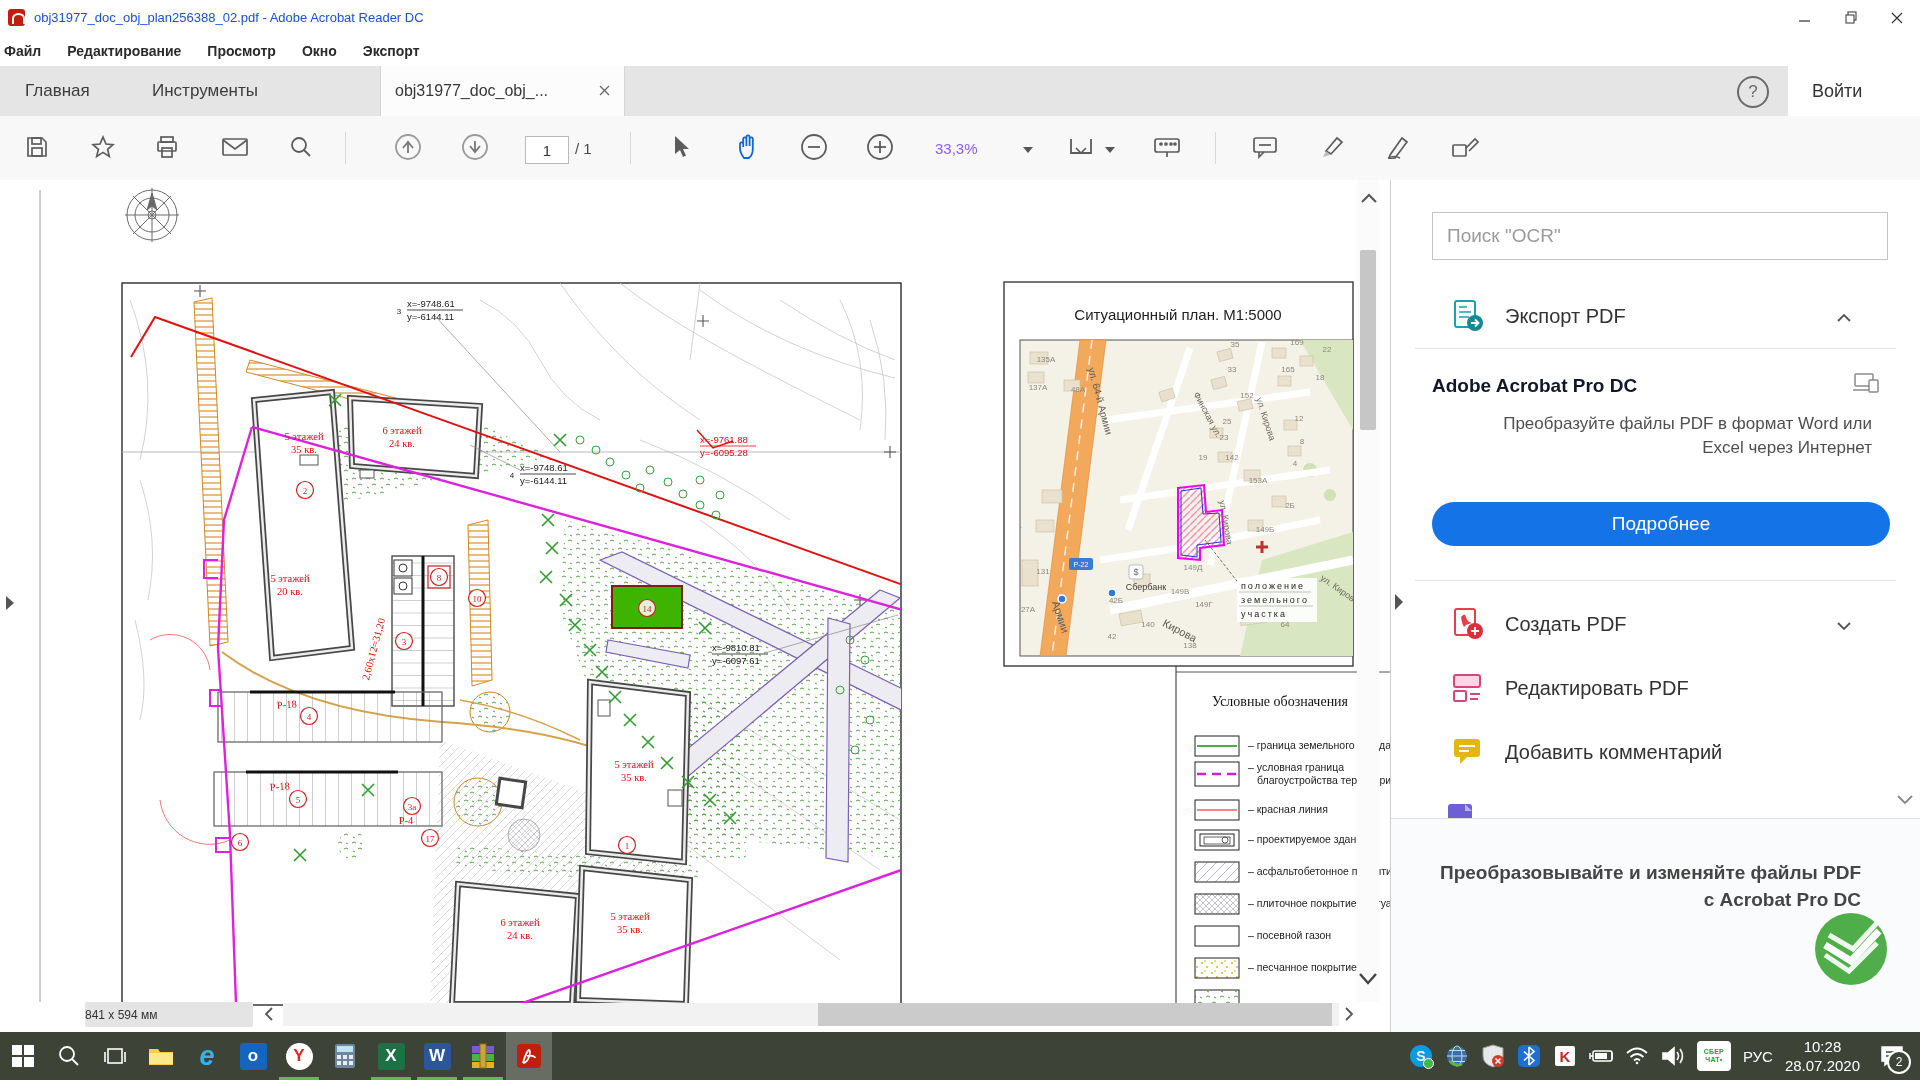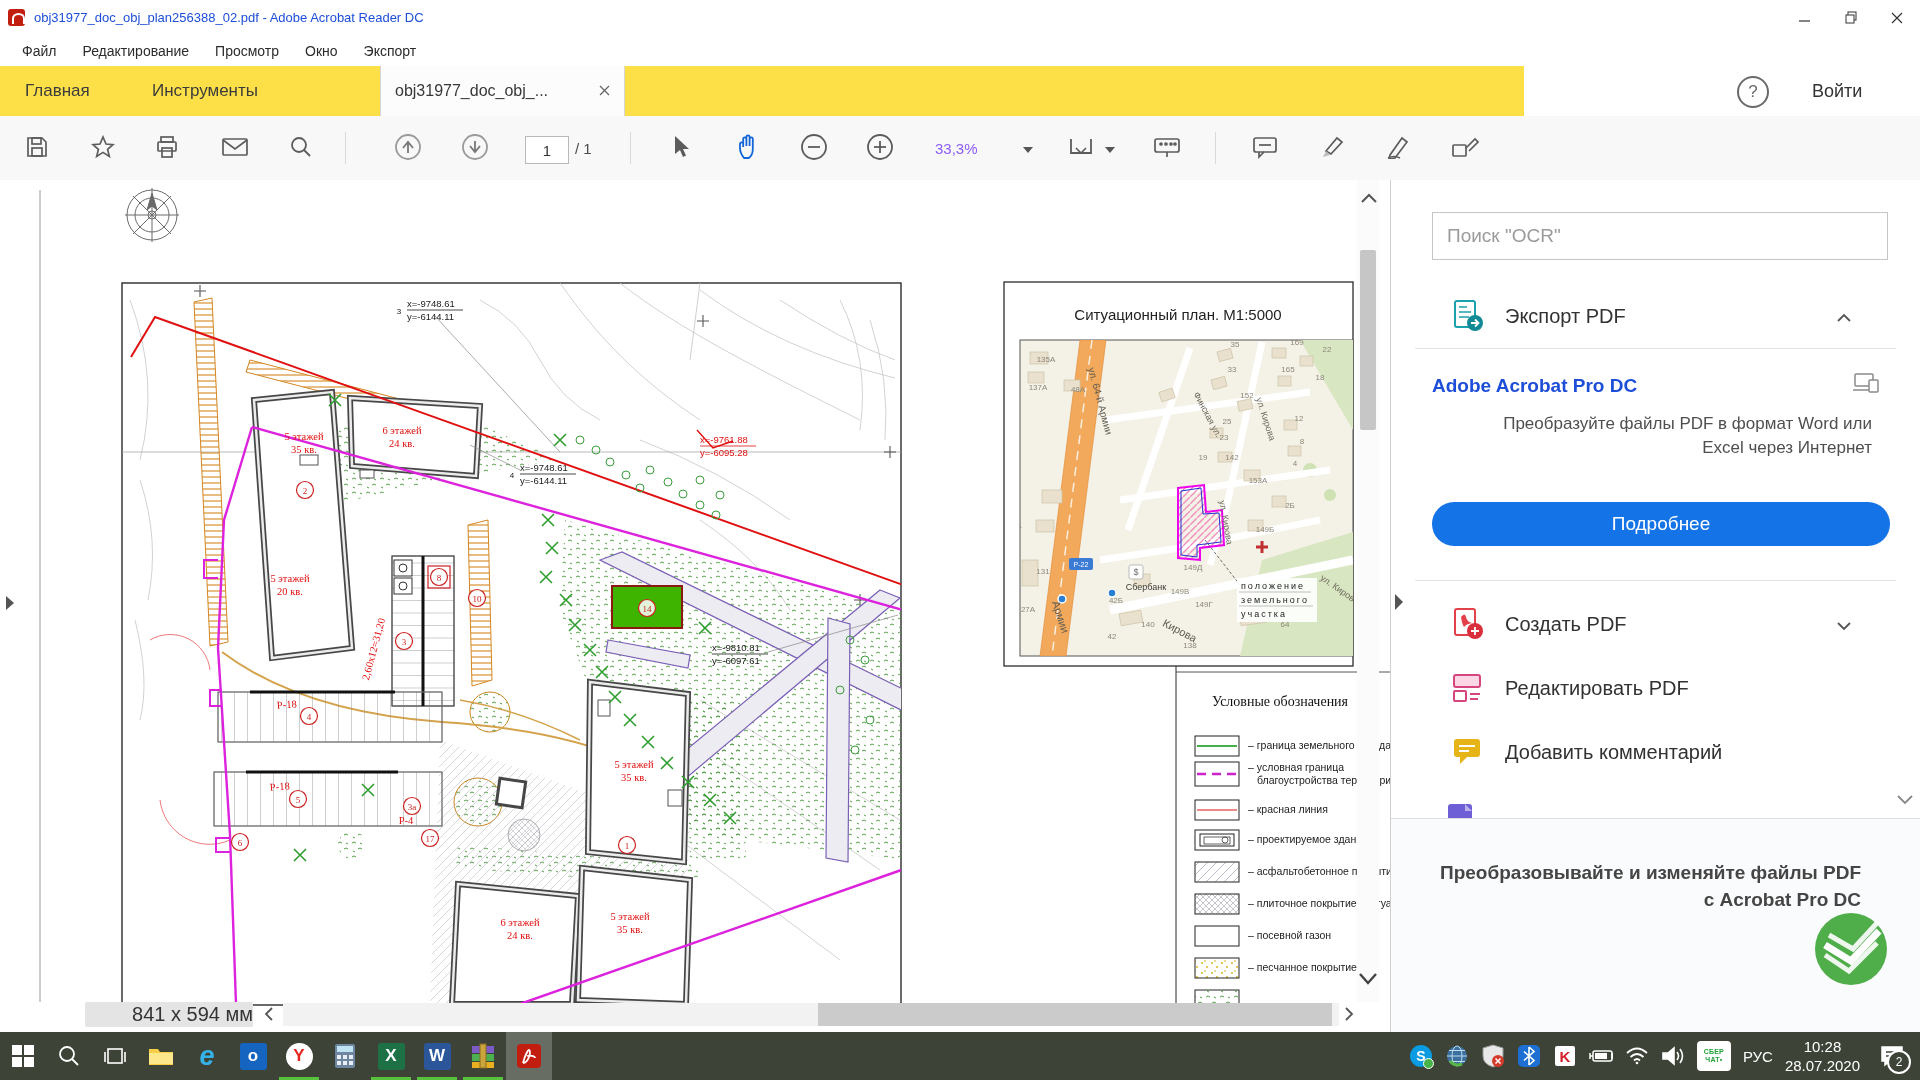--- a/index.html
+++ b/index.html
@@ -6,53 +6,53 @@
   .screen{position:relative;width:1920px;height:1080px;overflow:hidden;background:#fff;
           font-family:"Liberation Sans",sans-serif;-webkit-font-smoothing:antialiased;}
   
   .titlebar{position:absolute;left:0;top:0;width:1920px;height:35px;background:#fff;border-bottom:1px solid #e9e9e9;display:flex;align-items:center;}
   .titlebar .appicon{width:17px;height:17px;background:#c11e0f;border-radius:3px;margin:0 9px 0 8px;position:relative;flex:none;}
   .titlebar .appicon:after{content:"";position:absolute;left:4px;top:4px;width:9px;height:9px;border:2px solid #fff;border-bottom:none;border-radius:50% 50% 0 0;}
   .titlebar .wtitle{font-size:13px;color:#1d4ed8;}
   .winbtns{margin-left:auto;display:flex;height:35px;}
   .winbtn{width:46px;height:35px;display:flex;align-items:center;justify-content:center;}
   
-  .menubar{position:absolute;left:0;top:35px;width:1920px;height:31px;background:#fff;display:flex;align-items:center;padding-left:22px;box-sizing:border-box;}
+  .menubar{position:absolute;left:0;top:35px;width:1920px;height:31px;background:#fff;display:flex;align-items:center;padding-left:4px;box-sizing:border-box;font-weight:bold;}
   .menubar span{font-size:14px;color:#2b2b2b;margin-right:26px;cursor:default;}
   
-  .tabbar{position:absolute;left:0;top:66px;width:1524px;height:50px;background:#fde047;border-bottom:1px solid #d5d5d5;}
+  .tabbar{position:absolute;left:0;top:66px;width:1788px;height:50px;background:#e5e5e5;border-bottom:1px solid #d5d5d5;}
   .tab-flat{position:absolute;top:0;height:50px;display:flex;align-items:center;font-size:17px;color:#3c3c3c;}
   .tab-doc{position:absolute;left:380px;top:0;width:245px;height:50px;background:#fcfcfc;border-left:1px solid #d5d5d5;border-right:1px solid #d5d5d5;display:flex;align-items:center;padding:0 14px;box-sizing:border-box;font-size:16px;color:#383838;}
   .tab-doc .closex{margin-left:auto;}
   .helpcircle{position:absolute;left:1737px;top:10px;width:28px;height:28px;border:2px solid #6a6a6a;border-radius:50%;color:#6a6a6a;font-size:17px;display:flex;align-items:center;justify-content:center;}
   .signin{position:absolute;left:1812px;top:0;height:50px;display:flex;align-items:center;font-size:18px;color:#333;}
   
   .toolbar{position:absolute;left:0;top:116px;width:1920px;height:64px;background:#f8f8f8;border-bottom:1px solid #d2d2d2;}
   .tbtn{position:absolute;top:8px;width:46px;height:46px;display:flex;align-items:center;justify-content:center;border-radius:3px;}
   .tsep{position:absolute;top:16px;width:1px;height:32px;background:#d8d8d8;}
   .pageinput{position:absolute;left:525px;top:20px;width:38px;height:24px;border:1px solid #b9b9b9;background:#fff;text-align:center;font-size:15px;color:#333;font-family:"Liberation Sans",sans-serif;}
   .pagetotal{position:absolute;left:575px;top:24px;font-size:15px;color:#4c4c4c;}
   .zoomlabel{position:absolute;left:935px;top:24px;font-size:15px;color:#8b5cf6;}
   .sharebtn{position:absolute;left:1653px;top:9px;width:240px;height:44px;background:#1473e6;border-radius:22px;display:flex;align-items:center;justify-content:center;color:#fff;font-size:19px;gap:10px;}
   
   .docarea{position:absolute;left:0;top:180px;width:1390px;height:852px;background:#fff;overflow:hidden;}
-  .statuschip{position:absolute;left:85px;top:1002px;width:168px;height:25px;background:#e4e4e4;border-radius:2px;display:flex;align-items:center;justify-content:flex-end;font-size:20px;color:#333;z-index:5;}
+  .statuschip{position:absolute;left:85px;top:1002px;width:168px;height:25px;background:#e4e4e4;border-radius:2px;display:flex;align-items:center;justify-content:flex-start;font-size:12px;color:#333;z-index:5;}
   .hscroll-track{position:absolute;left:283px;top:1003px;width:1056px;height:23px;background:#f2f2f2;z-index:4;}
   .hscroll-thumb{position:absolute;left:818px;top:1003px;width:514px;height:23px;background:#cbcbcb;z-index:5;}
   .vscroll{position:absolute;left:1357px;top:180px;width:22px;height:822px;background:#fbfbfb;z-index:4;}
   .vthumb{position:absolute;left:1360px;top:250px;width:16px;height:180px;background:#c6c6c6;border-radius:2px;z-index:5;}
   .divider-r{position:absolute;left:1390px;top:180px;width:1px;height:852px;background:#cfcfcf;z-index:6;}
   
   .rpanel{position:absolute;left:1391px;top:180px;width:529px;height:852px;background:#fff;}
   .searchbox{position:absolute;left:41px;top:32px;width:456px;height:48px;border:1px solid #c4c4c4;background:#fff;box-sizing:border-box;font-size:19px;color:#333;padding:0 14px;font-family:"Liberation Sans",sans-serif;}
   .searchbox::placeholder{color:#9b9b9b;}
   .prow{position:absolute;left:0;width:529px;height:64px;display:flex;align-items:center;padding-left:62px;box-sizing:border-box;font-size:20px;color:#323232;gap:22px;}
   .prow .chev{position:absolute;right:68px;}
   .pdivider{position:absolute;left:24px;width:481px;height:1px;background:#e3e3e3;}
-  .protitle{position:absolute;left:41px;top:195px;font-size:19px;font-weight:bold;color:#1d4ed8;text-align:right;}
+  .protitle{position:absolute;left:41px;top:195px;font-size:19px;font-weight:bold;color:#0f172a;text-align:right;}
   .prodesc{position:absolute;left:41px;top:232px;width:440px;font-size:17px;color:#4f4f4f;line-height:24px;text-align:right;}
   .morebtn{position:absolute;left:41px;top:322px;width:458px;height:44px;background:#1473e6;border-radius:22px;color:#fff;font-size:19px;display:flex;align-items:center;justify-content:center;}
   .promo{position:absolute;left:0;top:638px;width:529px;height:214px;background:#fafbfc;border-top:1px solid #dedede;}
   .promo .ptext{position:absolute;left:30px;top:40px;width:440px;text-align:right;font-size:19px;font-weight:bold;color:#454545;line-height:27px;}
   .promo .plink{position:absolute;left:0px;top:130px;width:440px;text-align:center;font-size:19px;color:#1473e6;}
   .panelchev{position:absolute;left:505px;top:612px;}
   
   .taskbar{position:absolute;left:0;top:1032px;width:1920px;height:48px;background:#3d4437;display:flex;align-items:center;z-index:20;}
   .tb-btn{width:46px;height:48px;display:flex;align-items:center;justify-content:center;position:relative;flex:none;}
   .tb-btn.active{background:rgba(255,255,255,0.22);}

